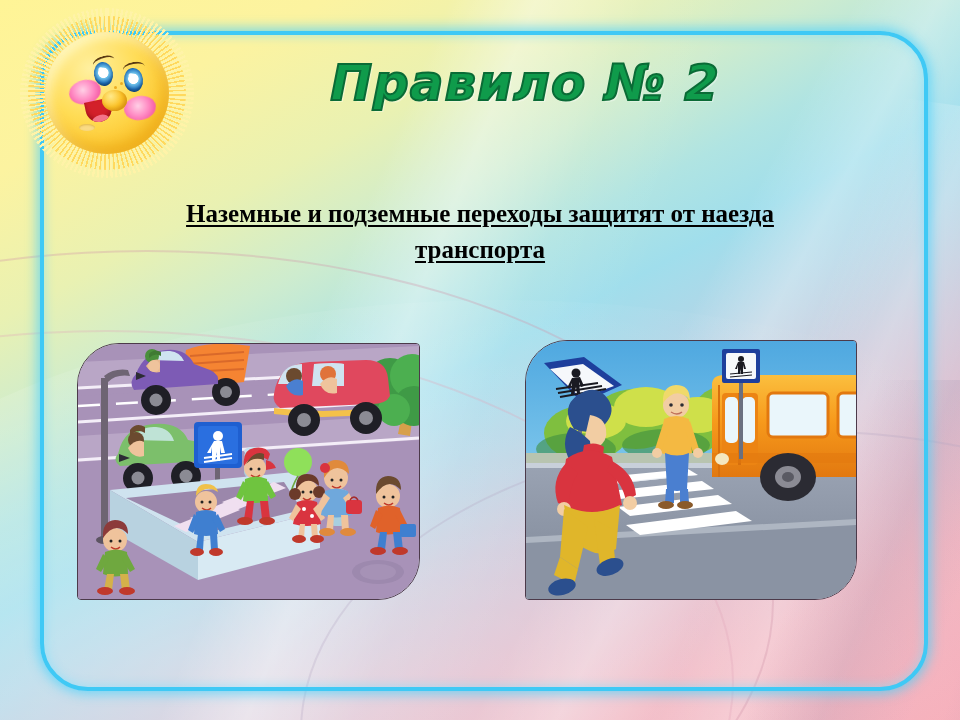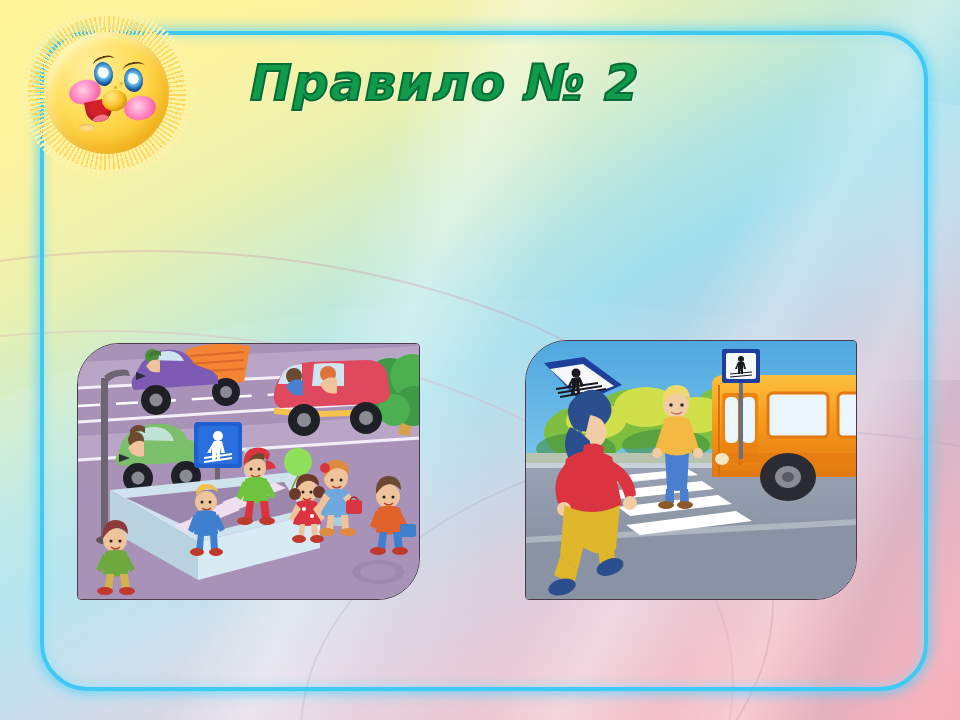--- a/index.html
+++ b/index.html
@@ -131,21 +131,21 @@
   #sun .mouth{position:absolute;left:72px;top:96px;width:26px;height:22px;
     border-radius:0 0 14px 14px;background:#d3202a;overflow:hidden;transform:rotate(-12deg);
     box-shadow:inset 0 -3px 4px rgba(120,10,15,.6);}
   #sun .mouth:after{content:"";position:absolute;left:4px;bottom:-5px;width:18px;height:12px;border-radius:50%;background:#f3748a;}
   #sun .chin{position:absolute;left:65px;top:120px;width:16px;height:7px;border-radius:50%;
     background:rgba(250,220,140,.9);box-shadow:inset 0 1px 2px rgba(200,150,20,.5);}
   .freck{position:absolute;width:3px;height:3px;border-radius:50%;background:#e8a317;opacity:.85;}
 
   
   #title{
-    position:absolute;left:250px;top:54px;width:470px;text-align:left;
+    position:absolute;left:250px;top:54px;width:470px;text-align:right;
     font-family:"DejaVu Sans",sans-serif;
     font-size:50px;font-weight:700;font-style:italic;letter-spacing:1px;
     color:#0f9b4b;
     -webkit-text-stroke:2px #0a6b36;
     text-shadow:2px 2px 0 rgba(255,255,255,.35);
     white-space:nowrap;
   }
   
   #subtitle{
     position:absolute;left:150px;top:196px;width:660px;text-align:center;
@@ -191,20 +191,21 @@
     <div class="freck" style="left:100px;top:82px;"></div>
     <div class="freck" style="left:106px;top:78px;"></div>
     <div class="freck" style="left:97px;top:88px;"></div>
     <div class="mouth"></div>
     <div class="nose"></div>
     <div class="chin"></div>
   </div>
 
   <div id="title">Правило № 2</div>
 
+  <div id="subtitle">Наземные и подземные переходы защитят от наезда транспорта</div>
 
   <div class="pic" id="pic-left">
     <svg viewBox="0 0 341 255" preserveAspectRatio="none">
       <defs>
         <clipPath id="clipL">
             <rect x="0" y="0" width="341" height="255"></rect>
           </clipPath>
       </defs>
       <g clip-path="url(#clipL)">
         <rect x="0" y="0" width="341" height="255" fill="#a892b8"></rect>

